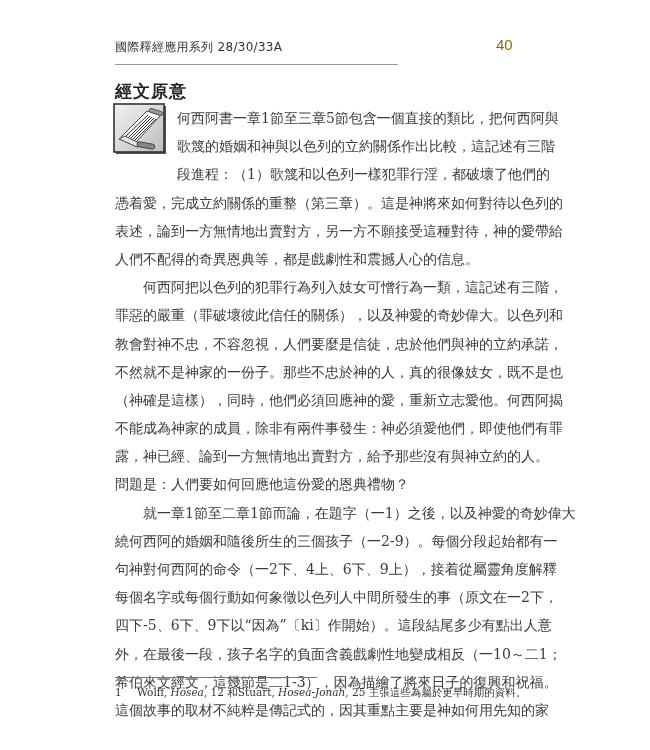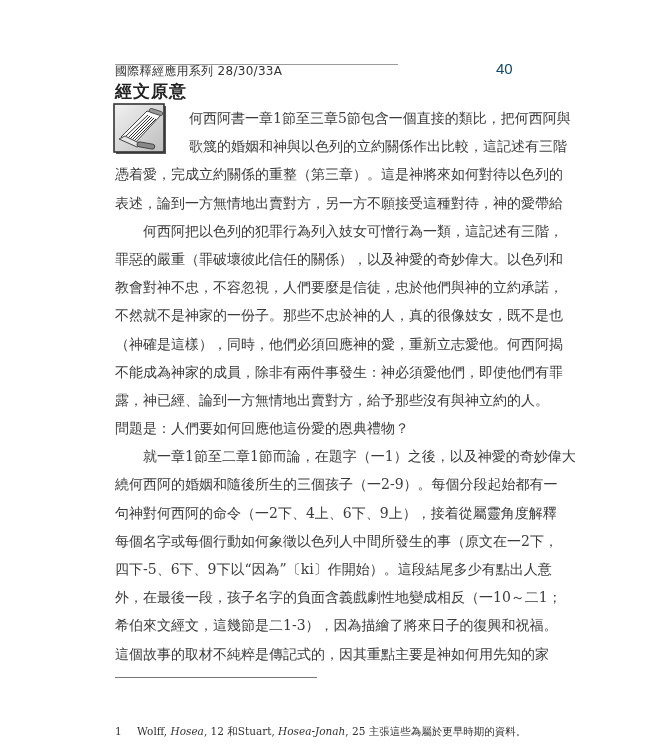--- a/index.html
+++ b/index.html
@@ -1,34 +1,34 @@
 <!DOCTYPE html>
 <html><head>
   <meta charset="utf-8">
   <style>
     html, body { margin: 0; padding: 0; background: #ffffff; }
     body { width: 650px; height: 750px; position: relative; overflow: hidden;
            font-family: "DejaVu Serif", "Liberation Serif", serif; color: #3a3a3a; }
-    .header { position: absolute; left: 115px; top: 60px; width: 283px; height: 20px; padding-left: 12px; }
+    .header { position: absolute; left: 115px; top: 36px; width: 283px; height: 20px; padding-left: 12px; }
     .header-title { position: absolute; left: 0; top: 3px; font-family: "DejaVu Sans", "Liberation Sans", sans-serif;
                     font-size: 12px; color: #333; letter-spacing: 0.3px; white-space: nowrap; }
     .header-page { position: absolute; left: 381px; top: 0; font-family: "Liberation Sans", sans-serif;
-                   font-size: 15px; color: #0c4a6e; }
+                   font-size: 15px; color: #a16207; }
     .header-rule { position: absolute; left: 115px; top: 64px; width: 283px; height: 1px; background: #9a9a9a; }
     .section-title { position: absolute; left: 115px; top: 80px; font-family: "DejaVu Sans", sans-serif;
                      font-weight: bold; font-size: 17px; color: #222; letter-spacing: 1px; }
     .icon-box { position: absolute; left: 113px; top: 103px; width: 56px; height: 54px; }
     .body-text { position: absolute; left: 115px; top: 104px; width: 430px; font-size: 14px;
                  line-height: 28.2px; color: #3b3b3b; text-align: justify; }
     .line { white-space: nowrap; height: 28.2px; text-align-last: justify; display: block; }
-    .line.indent-icon { padding-left: 62px; margin-left: 12px; }
+    .line.indent-icon { padding-left: 62px; }
     .line.last { text-align-last: left; }
     .line.pindent { padding-left: 28px; }
     .fn-rule { position: absolute; left: 115px; top: 677px; width: 202px; height: 1px; background: #777; }
-    .footnote { position: absolute; left: 115px; top: 686px; font-size: 10.5px; color: #333; white-space: nowrap; margin-top: 39px; }
+    .footnote { position: absolute; left: 115px; top: 686px; font-size: 10.5px; color: #333; white-space: nowrap; }
     .fn-num { display: inline-block; width: 22px; }
     .fn-it { font-style: italic; }
   </style>
 </head>
 <body>
 
 <div>
 
   <div class="header">
     <span class="header-title">國際釋經應用系列  28/30/33A</span>
@@ -59,22 +59,24 @@
       <path d="M6,36 L24,44 L30,42 L12,33 Z" fill="#e5e5e5" stroke="#444" stroke-width="1"></path>
       <rect x="24" y="40" width="18" height="5" rx="2.5" fill="#888" stroke="#333" stroke-width="0.8" transform="rotate(10 33 42)"></rect>
       <rect x="36" y="7" width="14" height="4" rx="2" fill="#999" stroke="#444" stroke-width="0.8" transform="rotate(18 43 9)"></rect>
     </svg>
   </div>
 
   <div class="body-text">
     <div>
       <span class="line indent-icon">何西阿書一章1節至三章5節包含一個直接的類比，把何西阿與</span>
       <span class="line indent-icon">歌篾的婚姻和神與以色列的立約關係作出比較，這記述有三階</span>
+      <span class="line indent-icon">段進程：（1）歌篾和以色列一樣犯罪行淫，都破壞了他們的</span>
       <span class="line">憑着愛，完成立約關係的重整（第三章）。這是神將來如何對待以色列的</span>
       <span class="line">表述，論到一方無情地出賣對方，另一方不願接受這種對待，神的愛帶給</span>
+      <span class="line last">人們不配得的奇異恩典等，都是戲劇性和震撼人心的信息。</span>
     </div>
     <div>
       <span class="line pindent">何西阿把以色列的犯罪行為列入妓女可憎行為一類，這記述有三階，</span>
       <span class="line">罪惡的嚴重（罪破壞彼此信任的關係），以及神愛的奇妙偉大。以色列和</span>
       <span class="line">教會對神不忠，不容忽視，人們要麼是信徒，忠於他們與神的立約承諾，</span>
       <span class="line">不然就不是神家的一份子。那些不忠於神的人，真的很像妓女，既不是也</span>
       <span class="line">（神確是這樣），同時，他們必須回應神的愛，重新立志愛他。何西阿揭</span>
       <span class="line">不能成為神家的成員，除非有兩件事發生：神必須愛他們，即使他們有罪</span>
       <span class="line">露，神已經、論到一方無情地出賣對方，給予那些沒有與神立約的人。</span>
       <span class="line last">問題是：人們要如何回應他這份愛的恩典禮物？</span>

